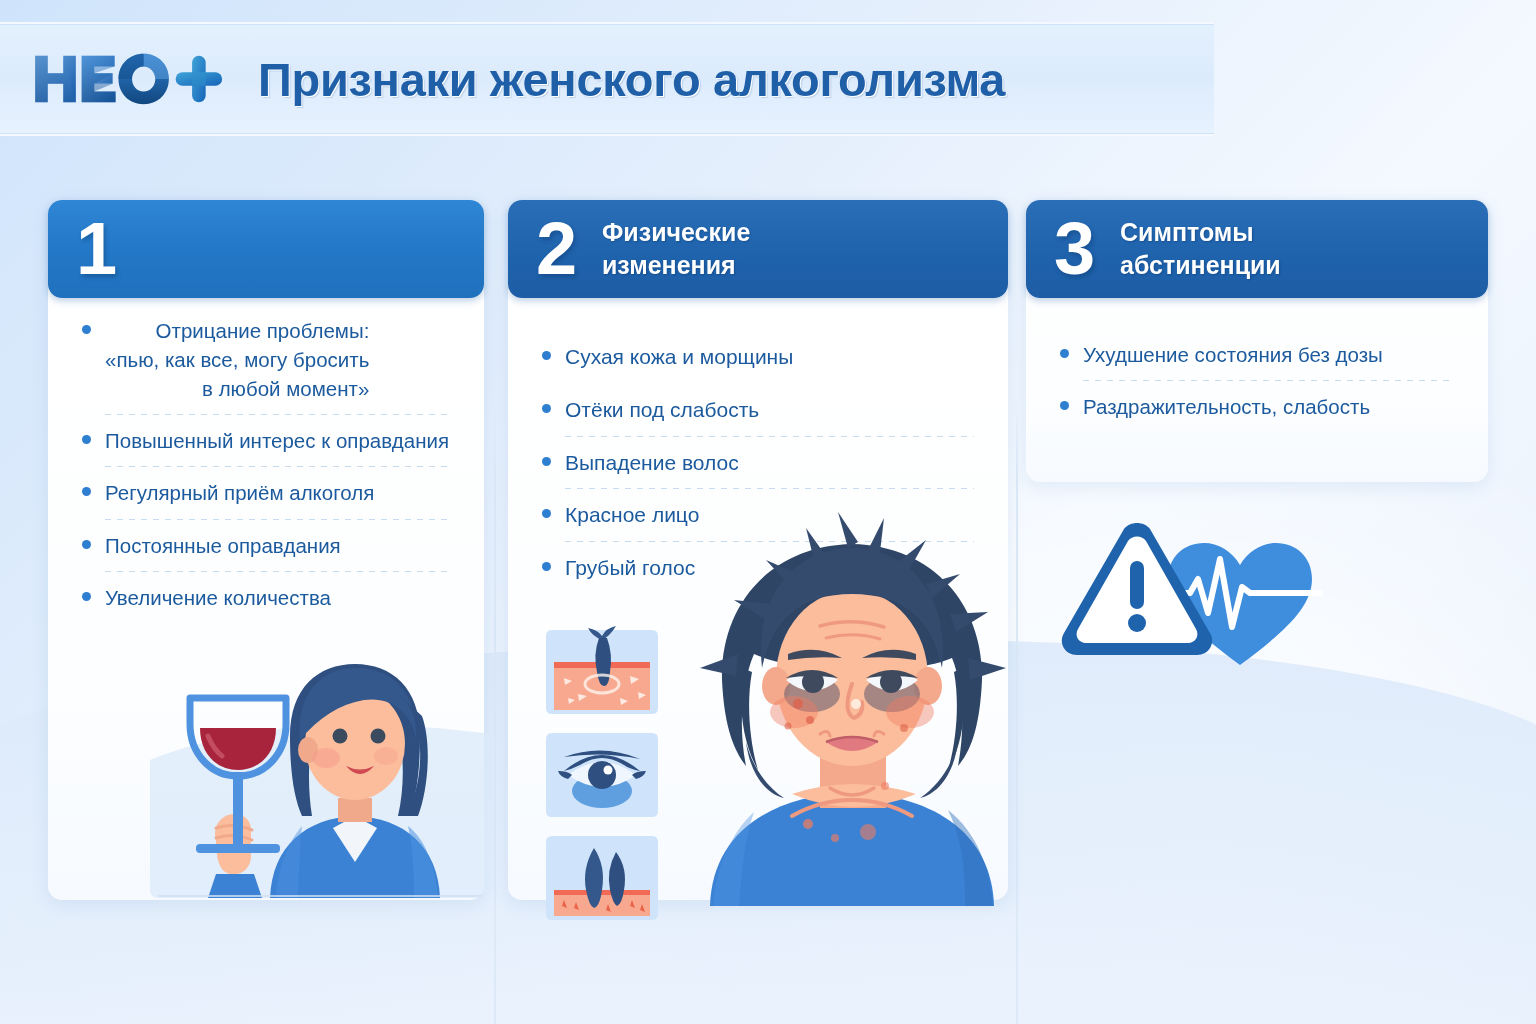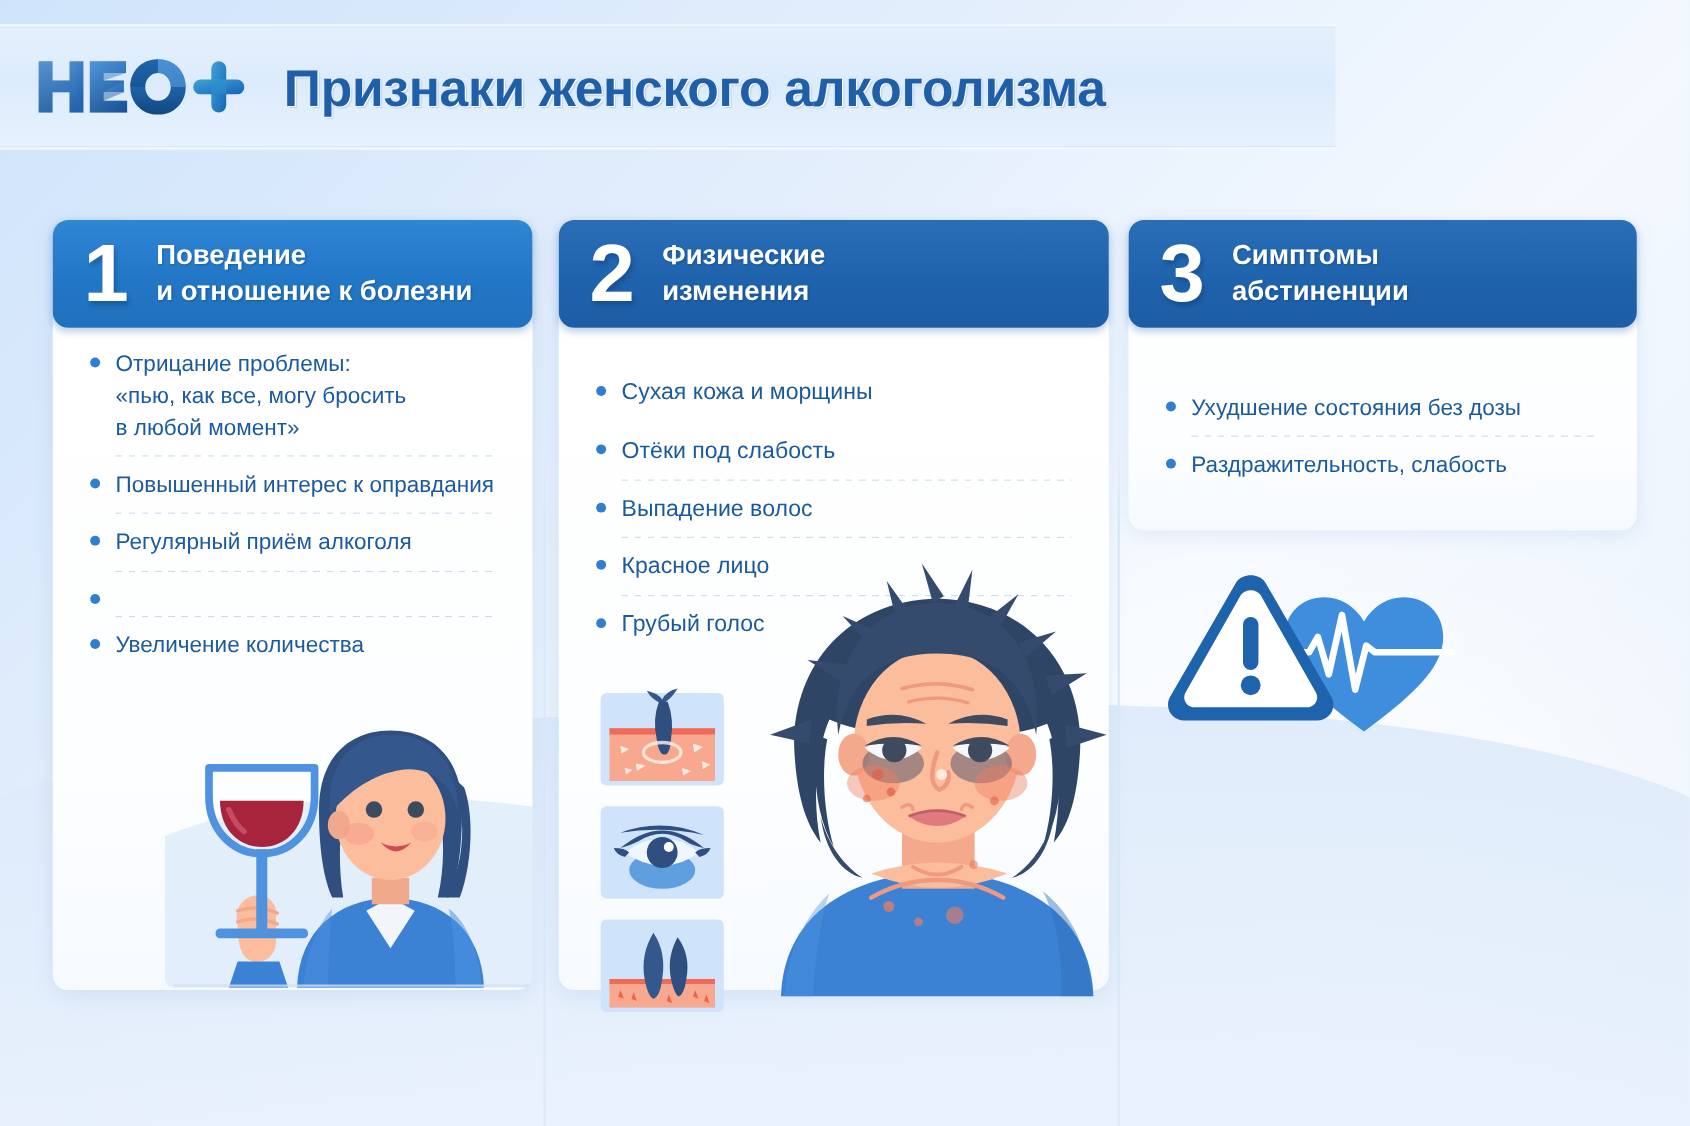--- a/index.html
+++ b/index.html
@@ -68,21 +68,21 @@
     text-shadow:2px 3px 4px rgba(10,50,100,.35);
   }
   .card-title{
     color:#ffffff;font-size:25px;font-weight:bold;line-height:1.32;
     text-shadow:1px 1px 2px rgba(10,50,100,.4);
     margin-left:4px;
   }
 
   
   .list{position:absolute;left:0;top:112px;width:100%;}
-  .li{display:flex;align-items:flex-start;padding:0 34px;}
+  .li{display:flex;align-items:flex-start;padding:0 34px;text-align:right;}
   .dot{
     flex:0 0 9px;width:9px;height:9px;border-radius:50%;
     background:#2f7fd0;margin-top:9px;margin-right:14px;
   }
   .li-txt{color:#1c5a9e;line-height:1.42;}
   .sep{
     height:1px;margin:11px 34px 11px 57px;
     background:repeating-linear-gradient(90deg,#c9dcef 0 6px,transparent 6px 12px);
   }
 
@@ -166,24 +166,20 @@
 <div class="cards">
 
   <div class="divider div1"></div>
   <div class="divider div2"></div>
 
   <div class="card card1">
     <div class="card-body"></div>
 
     <div class="card-head">
       <div class="card-num">1</div>
-      <div class="card-title">
-        <div>Поведение</div>
-        <div>и отношение к болезни</div>
-      </div>
     </div>
 
     <div class="list" style="top:116px;">
       <div class="li">
         <span class="dot"></span>
         <span class="li-txt" style="white-space:pre-line;">Отрицание проблемы:
 «пью, как все, могу бросить
 в любой момент»</span>
       </div>
       <div class="sep"></div>
@@ -192,20 +188,21 @@
         <span class="li-txt">Повышенный интерес к оправдания</span>
       </div>
       <div class="sep"></div>
       <div class="li">
         <span class="dot"></span>
         <span class="li-txt">Регулярный приём алкоголя</span>
       </div>
       <div class="sep"></div>
       <div class="li">
         <span class="dot"></span>
+        <span class="li-txt">Постоянные оправдания</span>
       </div>
       <div class="sep"></div>
       <div class="li">
         <span class="dot"></span>
         <span class="li-txt">Увеличение количества</span>
       </div>
     </div>
   </div>
 
   <div class="card card2">
@@ -251,21 +248,21 @@
     <div class="card-body"></div>
 
     <div class="card-head">
       <div class="card-num">3</div>
       <div class="card-title">
         <div>Симптомы</div>
         <div>абстиненции</div>
       </div>
     </div>
 
-    <div class="list" style="top:156px;">
+    <div class="list" style="top:140px;">
       <div class="li">
         <span class="dot"></span>
         <span class="li-txt">Ухудшение состояния без дозы</span>
       </div>
       <div class="sep"></div>
       <div class="li">
         <span class="dot"></span>
         <span class="li-txt">Раздражительность, слабость</span>
       </div>
     </div>

